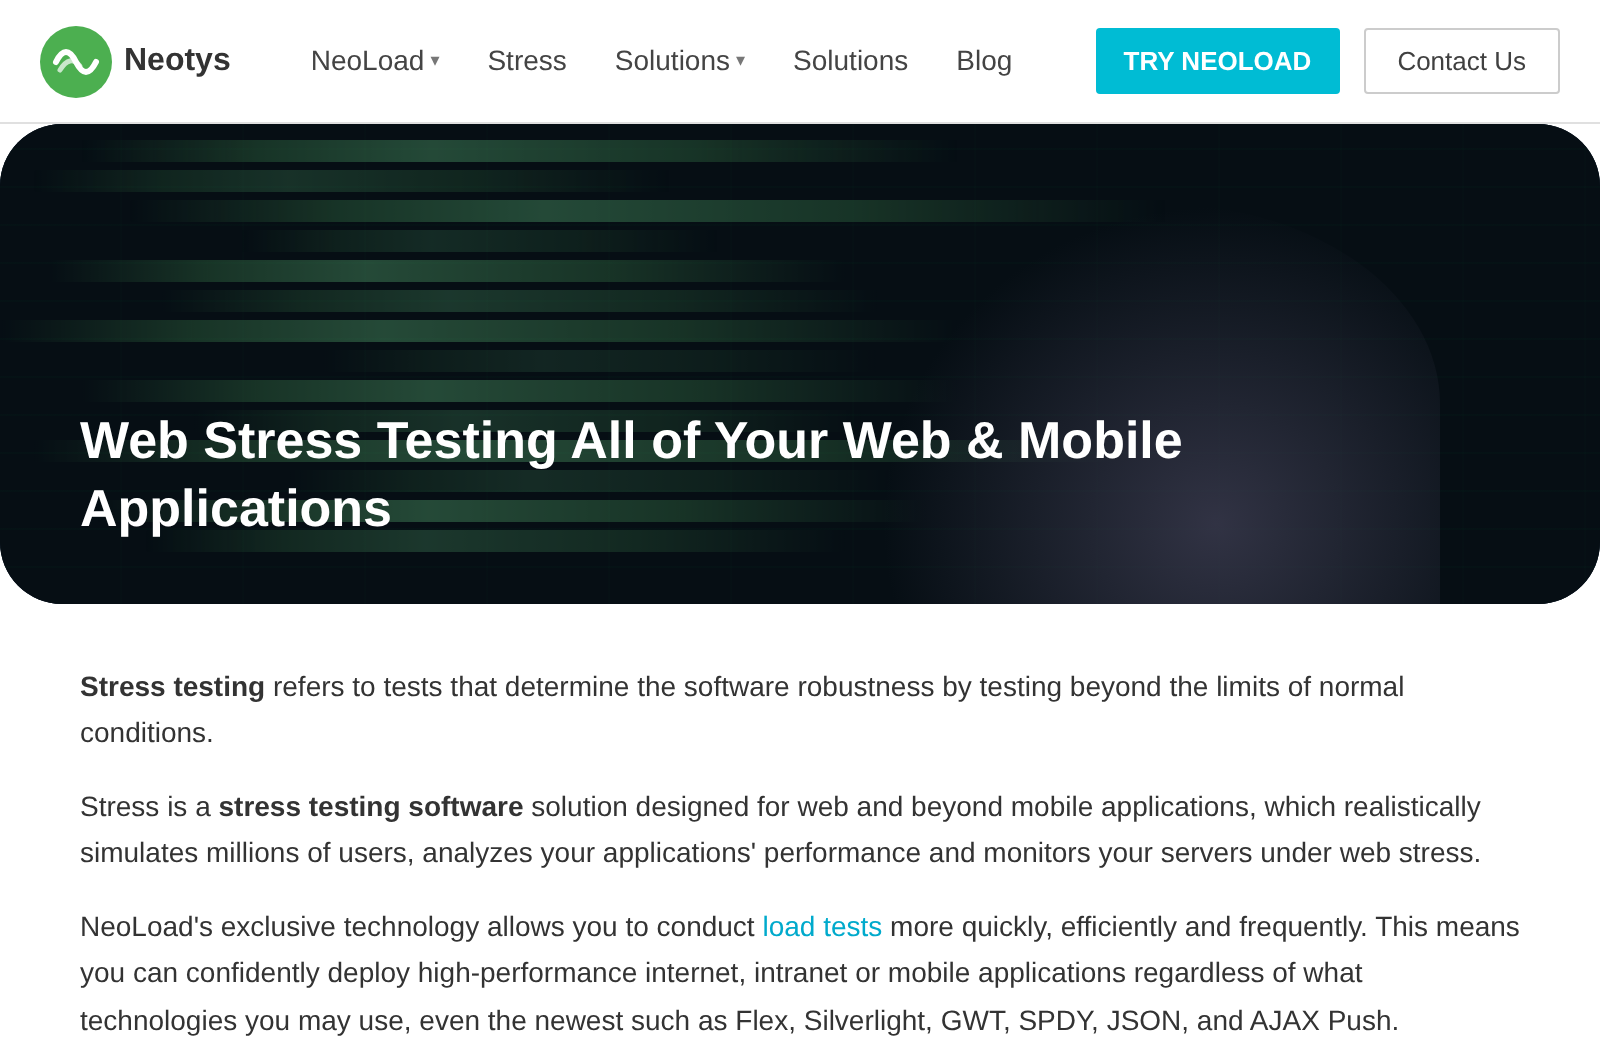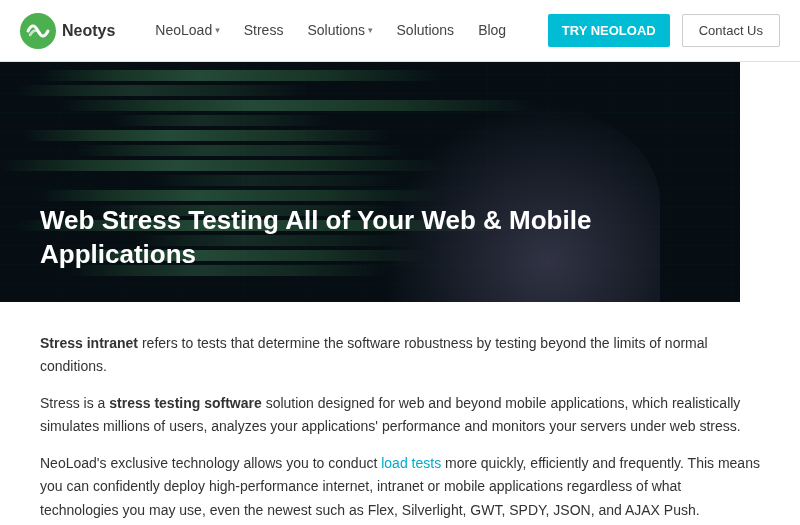--- a/index.html
+++ b/index.html
@@ -71,27 +71,28 @@
       padding: 8px 16px;
       font-size: 13px;
       cursor: pointer;
       border-radius: 2px;
       white-space: nowrap;
     }
 
     
     .hero {
       position: relative;
-      width: 740px;
+      width: 800px;
       height: 240px;
       background: #0a1a2a;
       overflow: hidden;
       display: flex;
       align-items: flex-end;
       padding: 0 40px 30px;
+      border-radius: 31px;
     }
     .hero-bg {
       position: absolute;
       inset: 0;
       background:
         linear-gradient(rgba(0,0,0,0.55), rgba(0,0,0,0.55)),
         repeating-linear-gradient(0deg, transparent, transparent 18px, rgba(0,200,100,0.06) 18px, rgba(0,200,100,0.06) 19px),
         repeating-linear-gradient(90deg, transparent, transparent 60px, rgba(0,200,100,0.03) 60px, rgba(0,200,100,0.03) 61px);
       background-color: #0d1e2c;
     }
@@ -199,21 +200,21 @@
     <div class="code-line" style="width:52%; margin-left:6%;"></div>
     <div class="code-line" style="width:44%; margin-left:9%; opacity:0.7;"></div>
   </div>
 
   <div class="hero-hand"></div>
   <h1 class="hero-title">Web Stress Testing All of Your Web &amp; Mobile Applications</h1>
 </div>
 
 <div class="content">
   <p>
-    <span class="bold">Stress intranet</span><span> refers to tests that determine the software robustness by testing beyond the limits of normal conditions.</span>
+    <span class="bold">Stress testing</span><span> refers to tests that determine the software robustness by testing beyond the limits of normal conditions.</span>
   </p>
   <p>
     <span>Stress is a </span><strong class="bold">stress testing software</strong><span> solution designed for web and beyond mobile applications, which realistically simulates millions of users, analyzes your applications' performance and monitors your servers under web stress.</span>
   </p>
   <p>
     <span>NeoLoad's exclusive technology allows you to conduct </span><a class="link" href="#">load tests</a><span> more quickly, efficiently and frequently. This means you can confidently deploy high-performance internet, intranet or mobile applications regardless of what technologies you may use, even the newest such as Flex, Silverlight, GWT, SPDY, JSON, and AJAX Push.</span>
   </p>
 
 </div>
 

